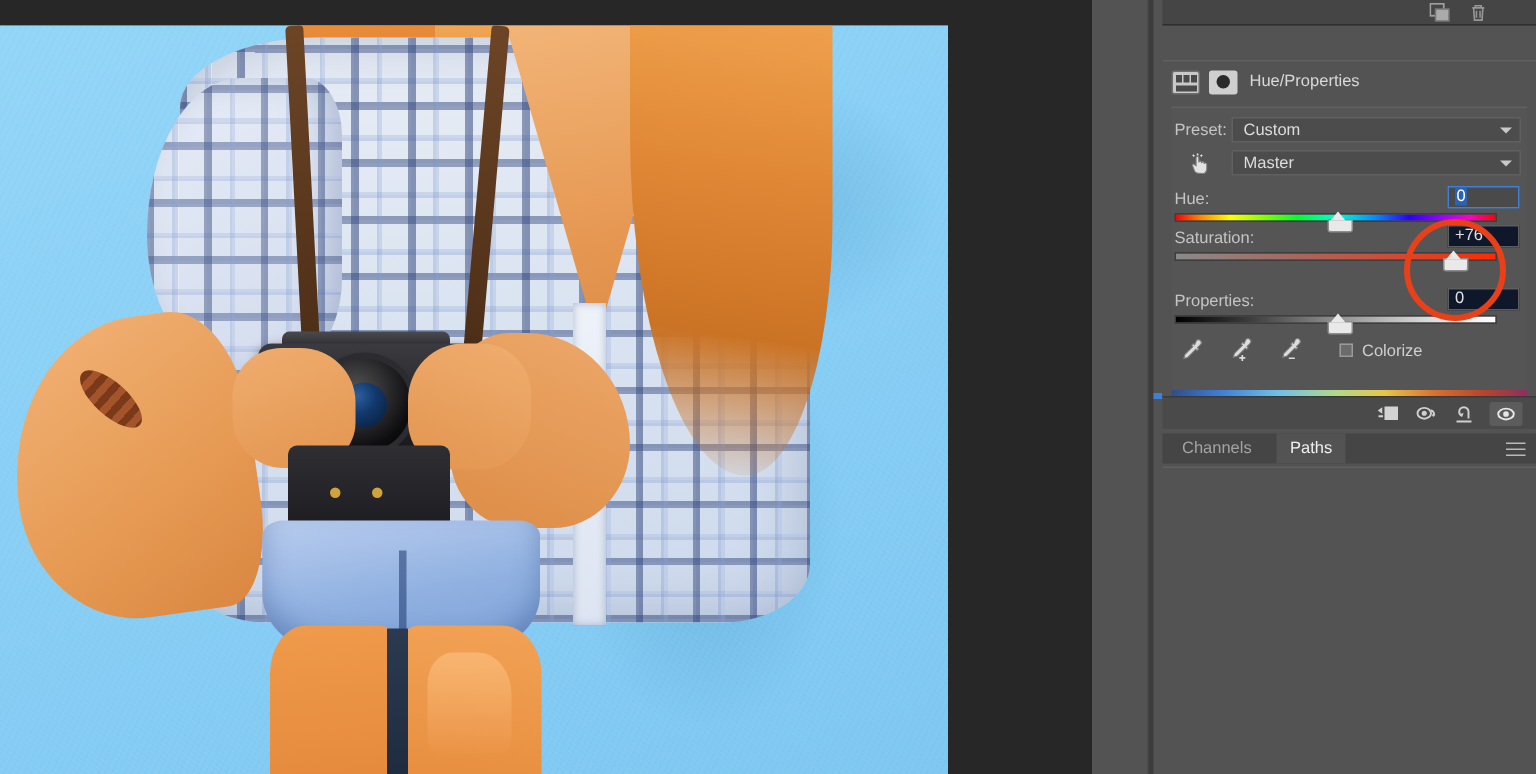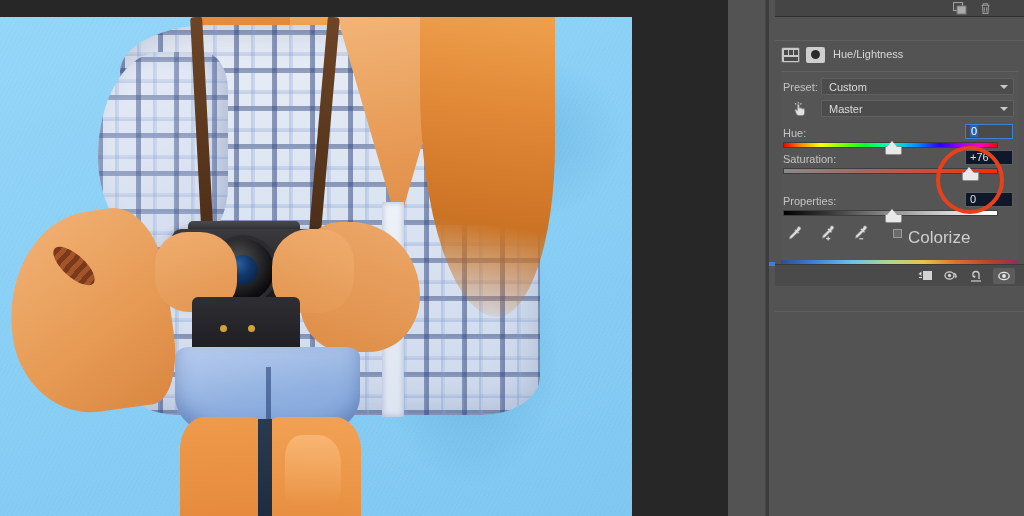--- a/index.html
+++ b/index.html
@@ -177,21 +177,21 @@
   .track.light{ background:linear-gradient(90deg,#000000 0%,#3a3a3a 22%,#8f8f8f 50%,#d8d8d8 78%,#ffffff 100%); }
   .knob{ position:absolute; width:15px; height:11px; }
   .knob::before{ content:""; position:absolute; left:0; top:4px; width:15px; height:7px;
         background:#e9e9e9; border:1px solid #8e8e8e; border-radius:0 0 2px 2px;}
   .knob::after{ content:""; position:absolute; left:2px; top:-1px; width:0; height:0;
         border-left:5.5px solid transparent; border-right:5.5px solid transparent; border-bottom:6px solid #e9e9e9;}
 
   
   .drop{ position:absolute; top:0; width:18px; height:18px; }
   .cbox{ position:absolute; width:9px; height:9px; background:#6b6b6b; border:1px solid #9a9a9a;}
-  .cblabel{ position:absolute; font-size:17px; color:#cfcfcf;}
+  .cblabel{ position:absolute; font-size:11px; color:#cfcfcf;}
 
   
   .gradstrip{ position:absolute; left:6px; bottom:0; width:237px; height:5px;
      background:linear-gradient(90deg,#2f4d8a,#3f7fd6 14%,#6fc0e8 30%,#b1d88a 46%,#e7c64a 60%,#d9702e 74%,#b8442a 88%,#8c2f60 100%);}
 
   .pfoot{ position:absolute; left:0; top:264px; width:249px; height:22px; background:#4a4a4a;
           border-top:1px solid #3b3b3b; }
   .fic{ position:absolute; top:3px; width:22px; height:16px; }
   .fic.on{ background:#5c5c5c; border-radius:2px; }
 
@@ -278,21 +278,21 @@
   <div class="pbody">
 
     <div class="ptitle">
       <div class="icon-adj">
         <i style="left:2px;top:2px;width:4px;height:5px"></i>
         <i style="left:7px;top:2px;width:4px;height:5px"></i>
         <i style="left:12px;top:2px;width:4px;height:5px"></i>
         <i style="left:2px;top:9px;width:14px;height:4px"></i>
       </div>
       <div class="icon-mask"></div>
-      <div class="ptitle-text">Hue/Lightness</div>
+      <div class="ptitle-text">Hue/Properties</div>
     </div>
 
     <div class="psub">
 
       <div class="row" style="top:28px">
         <div class="hand-ic">
           <svg width="17" height="15" viewBox="0 0 17 15">
             <path d="M6 13.5c-1.6 0-2.6-1.1-2.9-2.2L2 8.3c-.2-.6.4-1.1.9-.8l1.5 1V3.2c0-.5.4-.9.9-.9s.9.4.9.9v3.1c0-.5.4-.9.9-.9s.9.4.9.9v.5c0-.5.4-.9.9-.9s.9.4.9.9v.6c0-.5.4-.8.8-.8s.9.4.9.9v3.2c0 1.3-.7 2.4-1.8 2.9z" fill="#e2e2e2" stroke="#7d7d7d" stroke-width=".7"></path>
             <path d="M2.2 1.3l1 1M5.4.3v1.3M8.4 1.3l-1 1" stroke="#e2e2e2" stroke-width="1.1" fill="none"></path>
           </svg>
@@ -394,16 +394,25 @@
       </svg>
     </div>
     <div class="fic" style="left:244px">
       <svg width="22" height="16" viewBox="0 0 22 16">
         <path d="M5 4.2h10M7.5 4.2V2.6h5v1.6M6.1 4.2l.7 9.3h6.4l.7-9.3" fill="none" stroke="#cfcfcf" stroke-width="1.1"></path>
         <path d="M8.6 6.4v5.2M11 6.4v5.2M13.4 6.4v5.2" stroke="#cfcfcf" stroke-width="1"></path>
       </svg>
     </div>
   </div>
 
+  <div class="tabbar" style="top:289px">
+    <div class="tab" style="left:4px">Channels</div>
+    <div class="tab active" style="left:76px">Paths</div>
+    <div class="hamb">
+        <i></i>
+        <i></i>
+        <i></i>
+      </div>
+  </div>
   <div class="cpbody"></div>
 </div>
 
 <div class="annot" style="left:936px; top:146px; width:68px; height:68px;"></div>
 
 </body></html>

